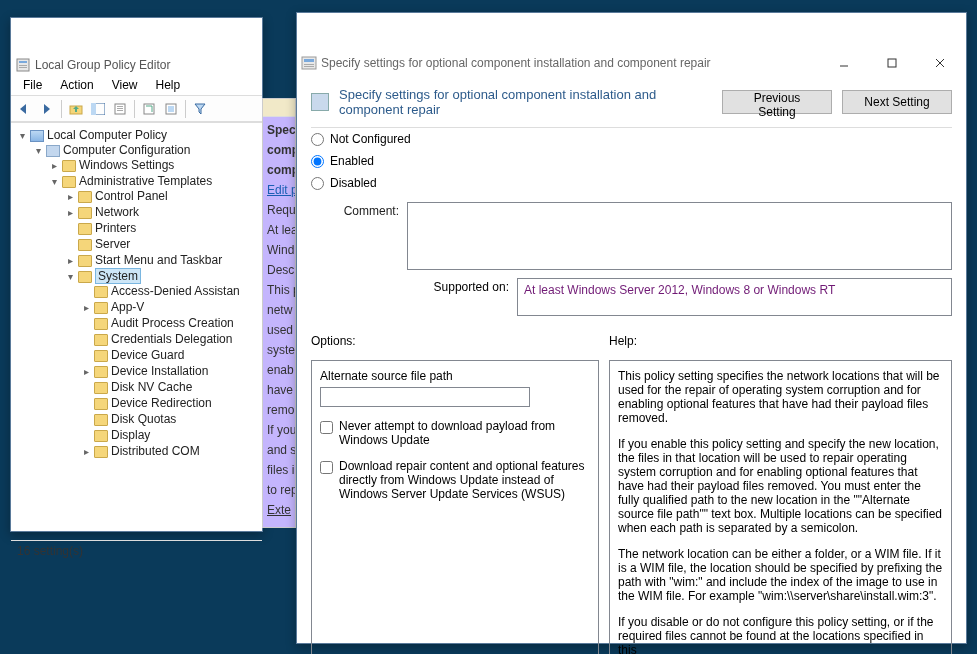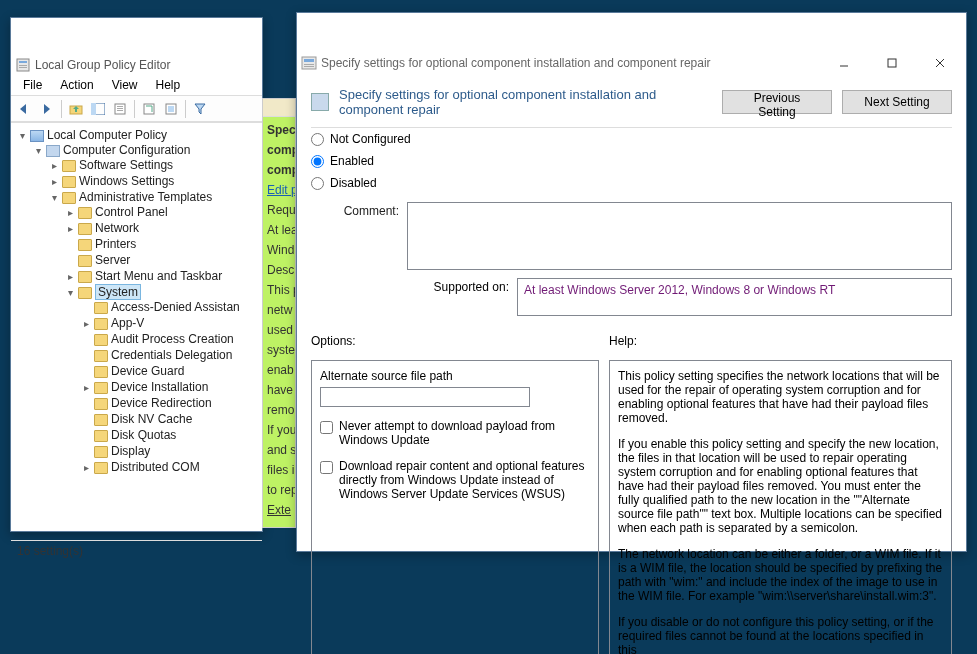--- a/index.html
+++ b/index.html
@@ -69,30 +69,30 @@
 .tree .tog { display:inline-block; width:11px; text-align:center; color:#666; font-size:10px; margin-right:2px;}
 .tree .fi { display:inline-block; width:14px; height:12px; margin-right:3px; vertical-align:middle;}
 .tree .fi.folder { background:#f5d67a; border:1px solid #caa84a; border-radius:1px;}
 .tree .fi.root { background:linear-gradient(#bcd8f3,#8ab6e5); border:1px solid #6a92c2;}
 .tree .fi.comp { background:#c3d7ee; border:1px solid #8aa8c9;}
 .tree .sel { background:#cde6f7; border:1px solid #7ab6e0; padding:0 2px;}
 .statusbar { height:20px; border-top:1px solid #ddd; padding:2px 6px; color:#333; display:flex; align-items:center;}
 
 .rightpane {
   position:absolute; left:262px; top:98px; width:34px; height:430px;
-  border:1px solid #ccc; background:#bef264; overflow:hidden;
+  border:1px solid #ccc; background:#c4b5fd; overflow:hidden;
 }
 .rightpane .rtop { height:18px; background:#f1e9c8; border-bottom:1px solid #ddd;}
 .rightpane .rbody { padding:6px 4px; font-size:12px; color:#333;}
 .rightpane .rbody b { font-weight:600;}
 .rightpane .rbody p { margin-bottom:6px; white-space:nowrap;}
 .rightpane .rbody a { color:#1a5fb4; text-decoration:underline;margin-top:32px;}
 
 .window.dlg {
-  left:296px; top:12px; width:671px; height:540px;
+  left:296px; top:12px; width:671px; height:632px;
   background:#fff;
 }
 .dlg .titlebar { height:28px; color:#666; }
 .dlg .titlebar .title { flex:1; }
 .dlg .titlebar .wbtn { width:44px; height:26px; display:flex; align-items:center; justify-content:center; color:#333;}
 .dlg .header {
   display:flex; align-items:center; gap:10px;
   padding:10px 14px;
 }
 .dlg .header .hico { width:18px; height:18px; background:#c9d9ec; border:1px solid #8aa;}
@@ -214,39 +214,38 @@
           <path d="M1 1 L11 1 L7 6 L7 11 L5 9 L5 6 Z" fill="#bcd8f3" stroke="#3a6aa0"></path>
         </svg>
       </div>
   </div>
   <div class="tree">
     <ul style="padding-left:4px;">
       <li><span class="tog">▾</span><span class="fi root"></span><span>Local Computer Policy</span>
         <ul>
           <li><span class="tog">▾</span><span class="fi comp"></span><span>Computer Configuration</span>
             <ul>
-              <li><span class="tog">▸</span><span class="fi folder"></span><span>Software Settings</span></li>
               <li><span class="tog">▸</span><span class="fi folder"></span><span>Windows Settings</span></li>
               <li><span class="tog">▾</span><span class="fi folder"></span><span>Administrative Templates</span>
                 <ul>
                   <li><span class="tog">▸</span><span class="fi folder"></span><span>Control Panel</span></li>
                   <li><span class="tog">▸</span><span class="fi folder"></span><span>Network</span></li>
                   <li><span class="tog">&nbsp;</span><span class="fi folder"></span><span>Printers</span></li>
                   <li><span class="tog">&nbsp;</span><span class="fi folder"></span><span>Server</span></li>
                   <li><span class="tog">▸</span><span class="fi folder"></span><span>Start Menu and Taskbar</span></li>
                   <li><span class="tog">▾</span><span class="fi folder"></span><span class="sel">System</span>
                     <ul>
                       <li><span class="tog">&nbsp;</span><span class="fi folder"></span><span>Access-Denied Assistan</span></li>
                       <li><span class="tog">▸</span><span class="fi folder"></span><span>App-V</span></li>
                       <li><span class="tog">&nbsp;</span><span class="fi folder"></span><span>Audit Process Creation</span></li>
                       <li><span class="tog">&nbsp;</span><span class="fi folder"></span><span>Credentials Delegation</span></li>
                       <li><span class="tog">&nbsp;</span><span class="fi folder"></span><span>Device Guard</span></li>
                       <li><span class="tog">▸</span><span class="fi folder"></span><span>Device Installation</span></li>
+                      <li><span class="tog">&nbsp;</span><span class="fi folder"></span><span>Disk NV Cache</span></li>
                       <li><span class="tog">&nbsp;</span><span class="fi folder"></span><span>Device Redirection</span></li>
-                      <li><span class="tog">&nbsp;</span><span class="fi folder"></span><span>Disk NV Cache</span></li>
                       <li><span class="tog">&nbsp;</span><span class="fi folder"></span><span>Disk Quotas</span></li>
                       <li><span class="tog">&nbsp;</span><span class="fi folder"></span><span>Display</span></li>
                       <li><span class="tog">▸</span><span class="fi folder"></span><span>Distributed COM</span></li>
                     </ul>
                   </li>
                 </ul>
               </li>
             </ul>
           </li>
         </ul>

